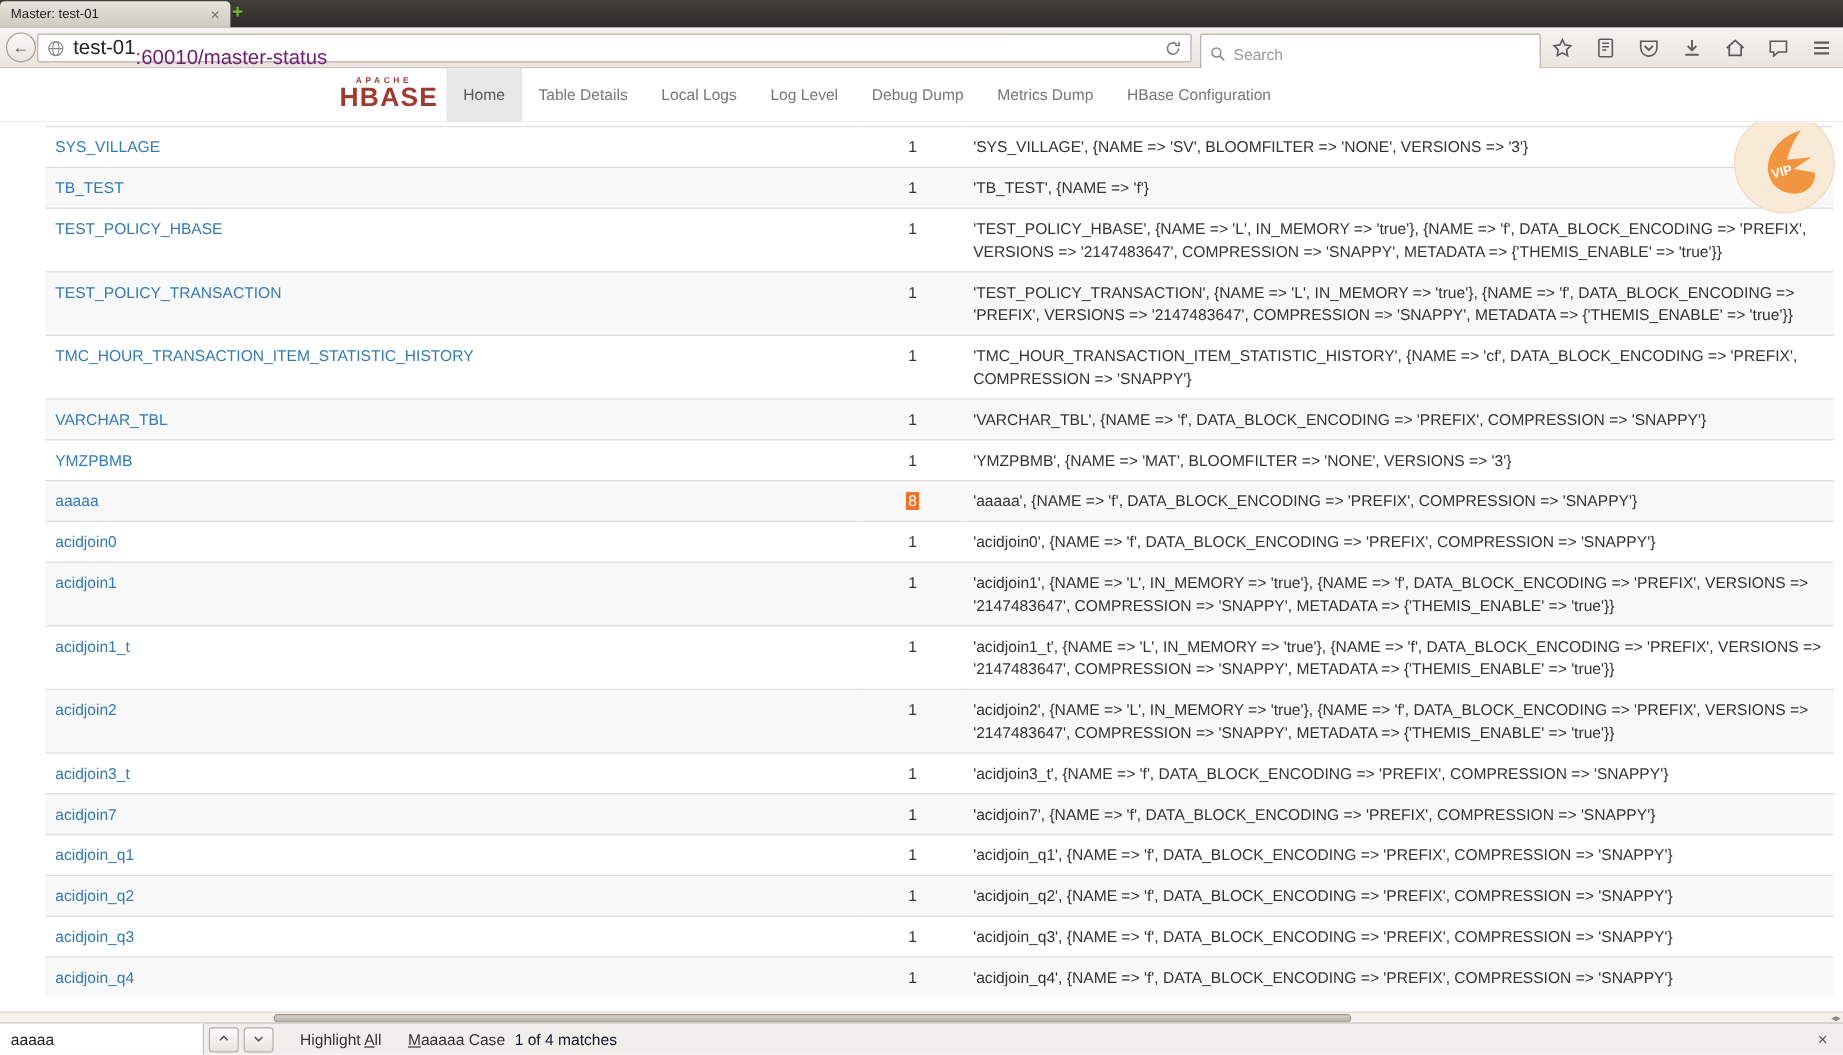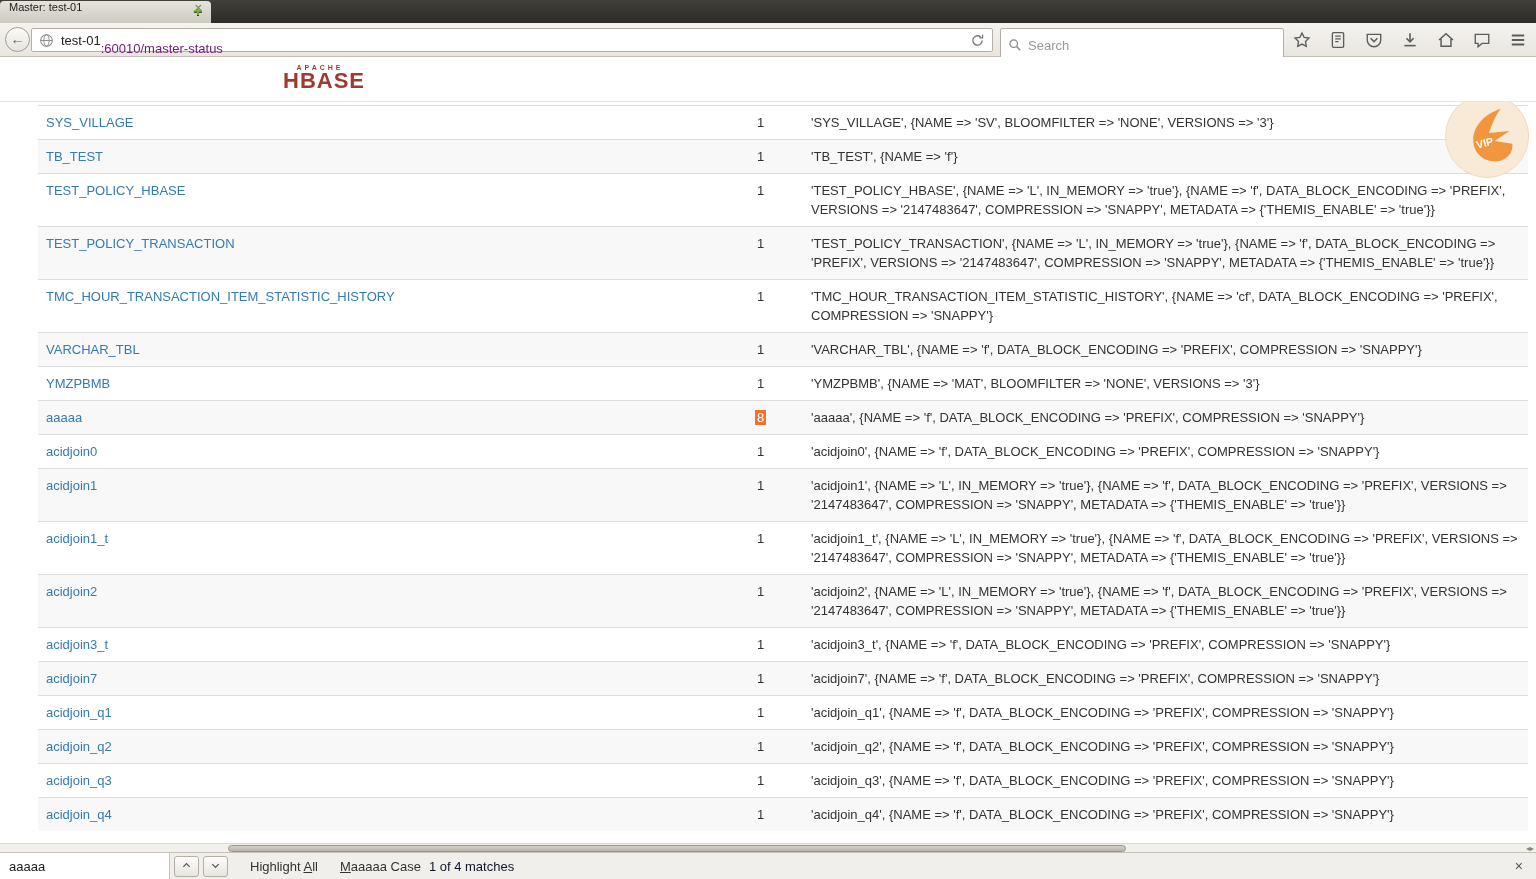--- a/index.html
+++ b/index.html
@@ -3,38 +3,38 @@
 <meta charset="utf-8">
 <style>
   * { box-sizing: border-box; margin: 0; padding: 0; }
   html,body { width:1536px; height:879px; overflow:hidden; }
   body { position:relative; font-family:"Liberation Sans", sans-serif; background:#fff;
          --hl:#f0722c; --link:#337ab7; --logo:#9f3a31; }
 
   
   .tabbar { position:absolute; top:0; left:0; width:100%; height:23px;
             background:linear-gradient(#403f3a,#2d2c28); }
-  .tab { position:absolute; left:0; top:1px; width:211px; height:22px;
+  .tab { position:absolute; left:0; top:1px; width:192px; height:22px;
          background:linear-gradient(#e6e3dc,#cdcac2); border-radius:4px 4px 0 0;
-         display:flex; padding:0 9px; font-size:11px; color:#1d1d1d;gap:18px; }
+         display:flex; align-items:center; padding:0 9px; font-size:11px; color:#1d1d1d;gap:18px; }
   .tab-title { flex:1; white-space:nowrap; overflow:hidden; }
   .tab-close { color:#6e6e6e; font-size:13px; line-height:13px; margin-left:6px; }
   .newtab { position:absolute; left:186px; top:2px; width:24px; height:19px; text-align:center;
             color:#7cb82f; font-size:16px; font-weight:bold; line-height:18px;
             text-shadow:0 1px 0 #1c1c1c; }
 
   
   .toolbar { position:absolute; top:23px; left:0; width:100%; height:34px;
              background:linear-gradient(#f5f3ef,#e9e6e0); border-bottom:1px solid #c2beb6; }
   .back-btn { position:absolute; left:5px; top:4px; width:25px; height:25px; border-radius:50%;
               background:linear-gradient(#fcfbf9,#e7e4dd); border:1px solid #a19c92;
               color:#5a5a5a; text-align:center; line-height:23px; font-size:14px; z-index:2; }
   .urlbar { position:absolute; left:31px; top:5px; width:962px; height:24px; background:#fff;
             border:1px solid #b4b0a7; border-radius:2px; display:flex; align-items:center;
-            padding:0 7px; font-size:13px; }
+            padding:0 7px; font-size:17px; }
   .url-globe { display:flex; margin-right:7px; }
   .url-host { color:#222; }
   .url-path { color:#701a75;margin-top:16px; }
   .url-reload { margin-left:auto; display:flex; }
   .searchbar { position:absolute; left:1000px; top:5px; width:284px; height:24px; background:#fff;
                border:1px solid #b4b0a7; border-radius:2px; display:flex; align-items:center; padding:16px 7px; }
   .search-glass { display:flex; margin-right:6px; }
   .searchbar input { border:none; outline:none; width:100%; font-size:13px; color:#333;
                      font-family:"Liberation Sans", sans-serif; background:transparent; }
   .searchbar input::placeholder { color:#999; }
@@ -164,20 +164,29 @@
         </svg>
       </div>
     </div>
 </div>
 
 <div class="site-header">
   <div class="logo">
     <span class="logo-top">APACHE</span>
     <span class="logo-main">HBASE</span>
   </div>
+  <div class="site-nav" id="site-nav">
+      <div class="nav-item active">Home</div>
+      <div class="nav-item">Table Details</div>
+      <div class="nav-item">Local Logs</div>
+      <div class="nav-item">Log Level</div>
+      <div class="nav-item">Debug Dump</div>
+      <div class="nav-item">Metrics Dump</div>
+      <div class="nav-item">HBase Configuration</div>
+    </div>
 </div>
 
 <div class="page">
   <div class="vip-badge">
     <svg viewBox="0 0 88 88" width="86" height="86">
       <circle cx="44" cy="44" r="42.5" fill="#f9ead8"></circle>
       <circle cx="44" cy="44" r="42.5" fill="none" stroke="#f2d8ba" stroke-width="1"></circle>
       <path d="M58 16 C42 21, 31 33, 30 46 C29 60, 39 70, 53 70 C64 70, 71 61, 70 52 L52 49 L67 39 L46 41 C49 31, 53 23, 58 16 Z" fill="#f2953f"></path>
       <text x="34" y="57" font-size="11" font-weight="bold" fill="#ffffff" transform="rotate(-14 34 57)">VIP</text>
     </svg>

